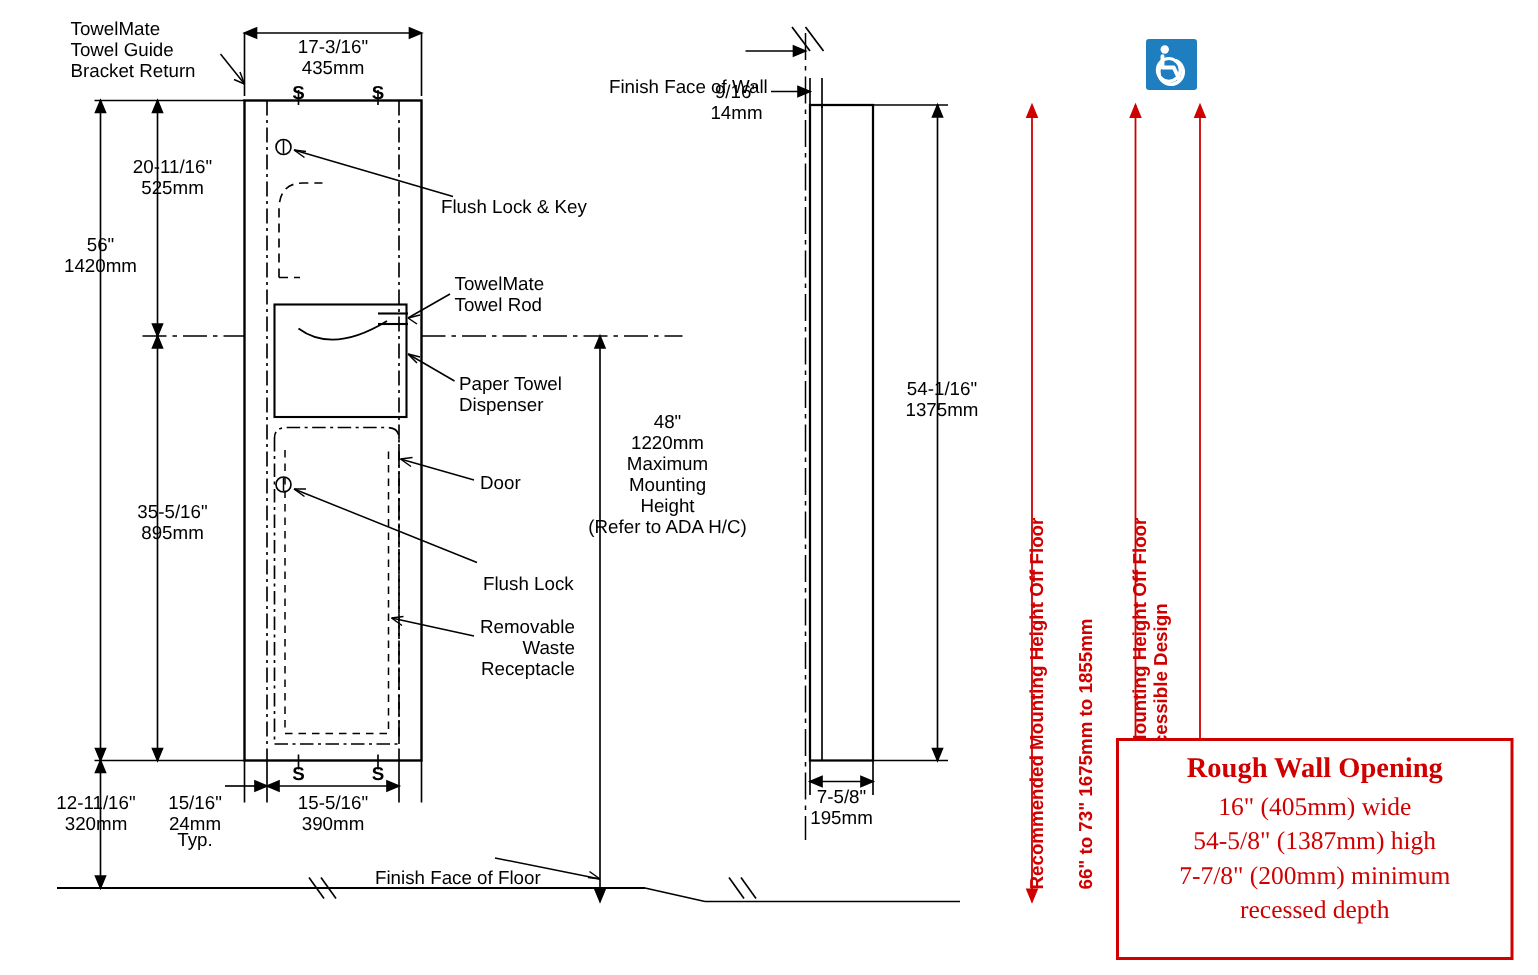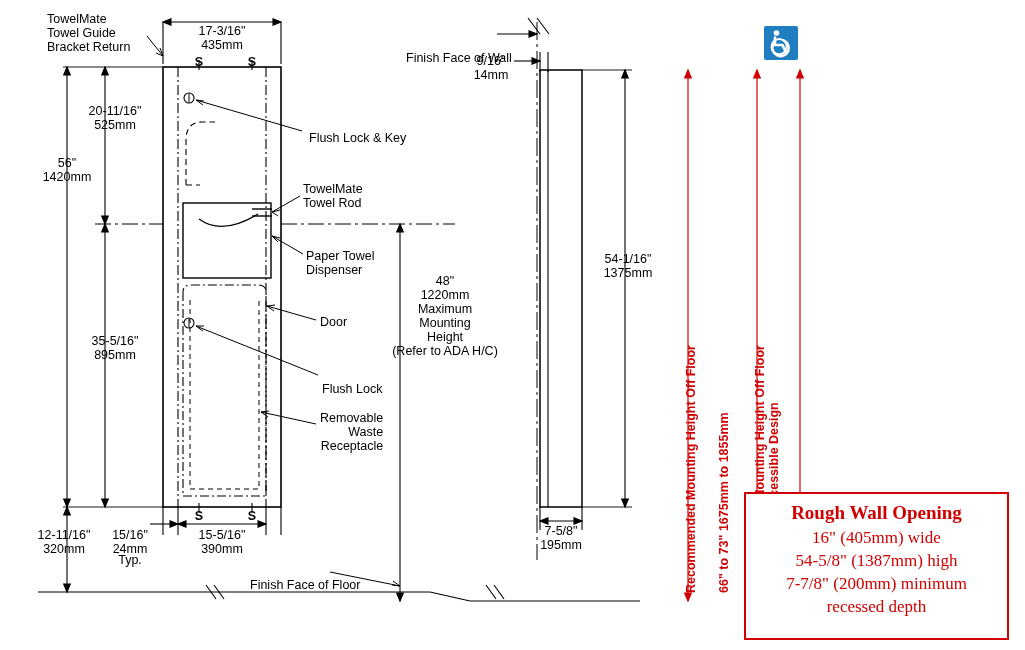--- a/index.html
+++ b/index.html
@@ -257,21 +257,21 @@
   <div class="lbl c" style="left:97px; top:553px; width:66px;text-align:center;">Typ.</div>
 
   <div class="lbl c" style="left:172px; top:528px; width:100px;">15-5/16"
 390mm</div>
 
   <div class="lbl c" style="left:191px; top:55px; width:16px; font-weight:bold;">S</div>
   <div class="lbl c" style="left:244px; top:55px; width:16px; font-weight:bold;">S</div>
   <div class="lbl c" style="left:191px; top:509px; width:16px; font-weight:bold;">S</div>
   <div class="lbl c" style="left:244px; top:509px; width:16px; font-weight:bold;">S</div>
 
-  <div class="lbl" style="left:309px; top:131px;">Flush Lock &amp; Key</div>
+  <div class="lbl" style="left:294px; top:131px;">Flush Lock &amp; Key</div>
   <div class="lbl" style="left:303px; top:182px;">TowelMate
 Towel Rod</div>
   <div class="lbl" style="left:306px; top:249px;">Paper Towel
 Dispenser</div>
   <div class="lbl" style="left:320px; top:315px;">Door</div>
   <div class="lbl" style="left:322px; top:382px;">Flush Lock</div>
   <div class="lbl" style="left:320px; top:411px;text-align:right;">Removable
 Waste
 Receptacle</div>
 

